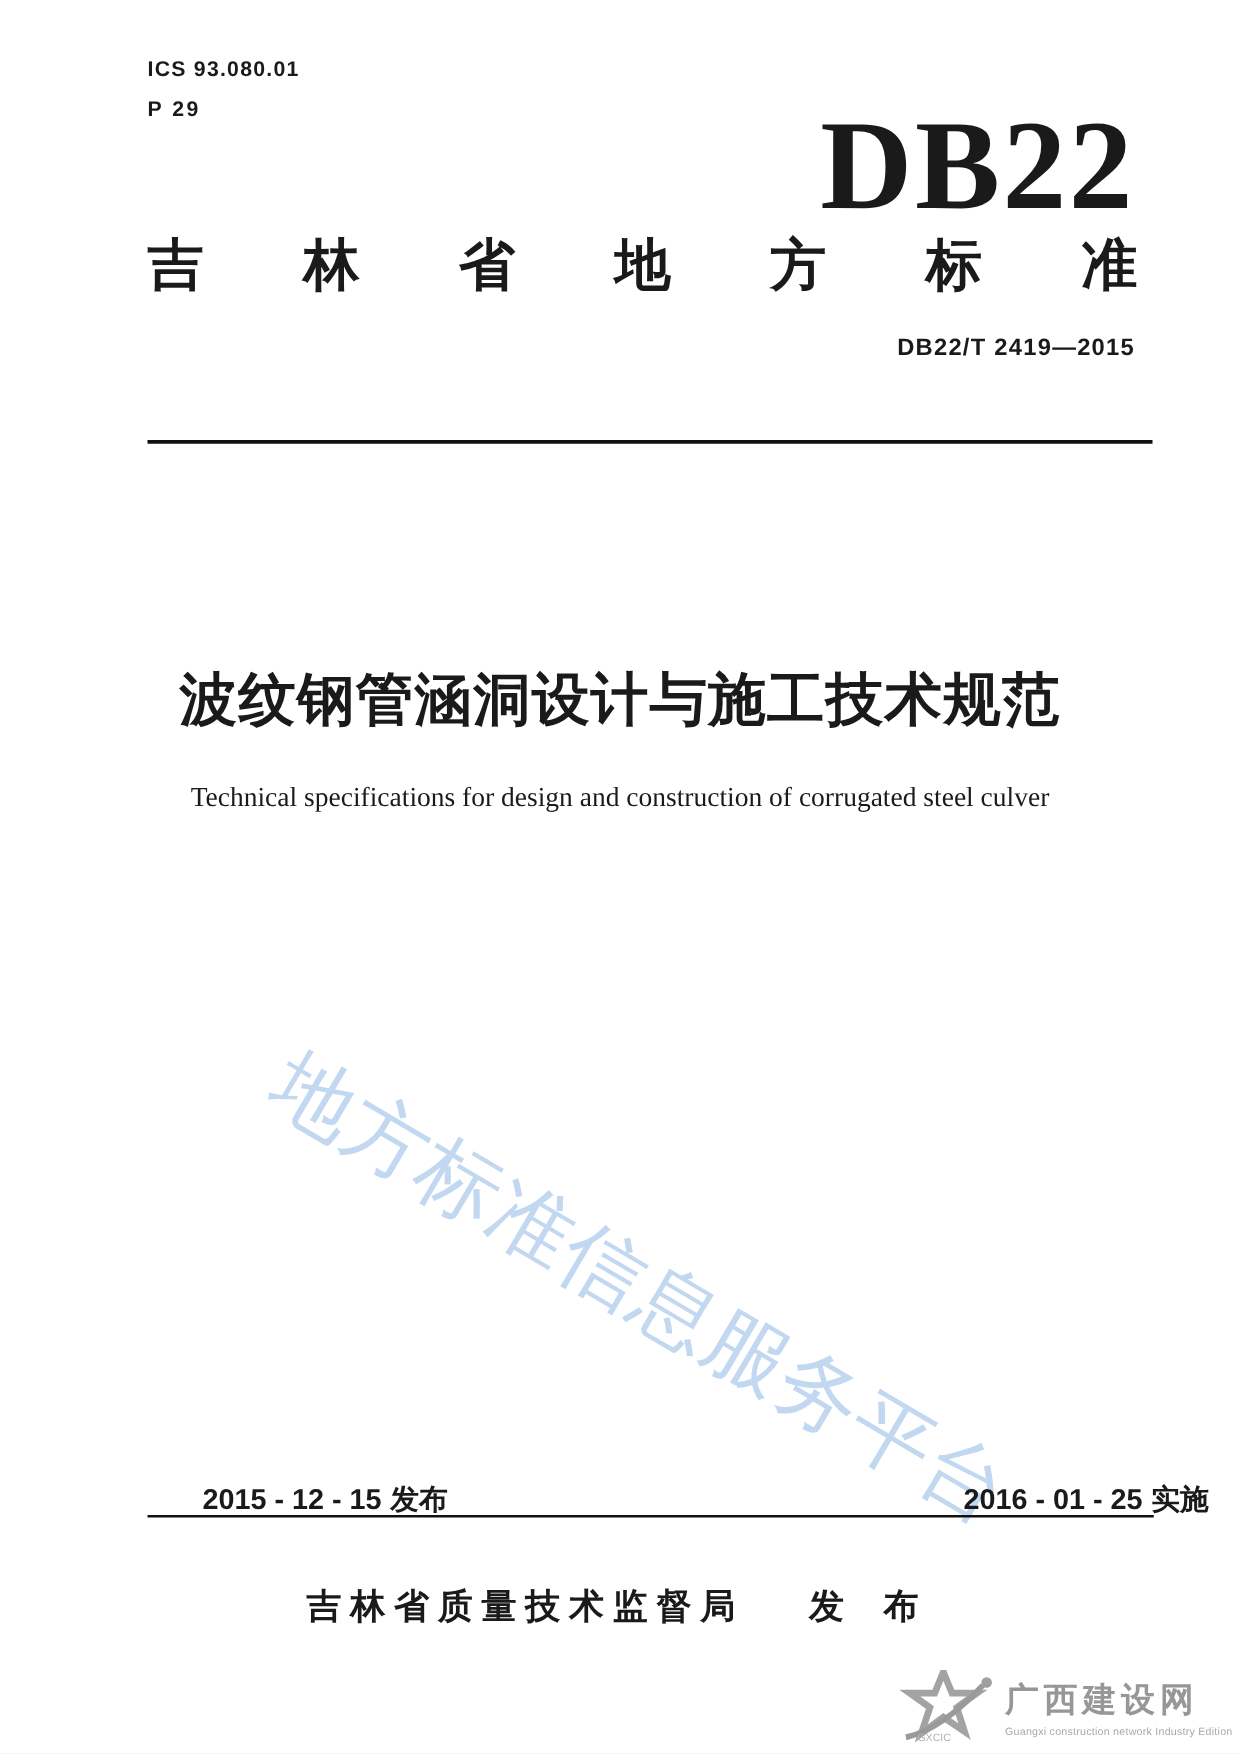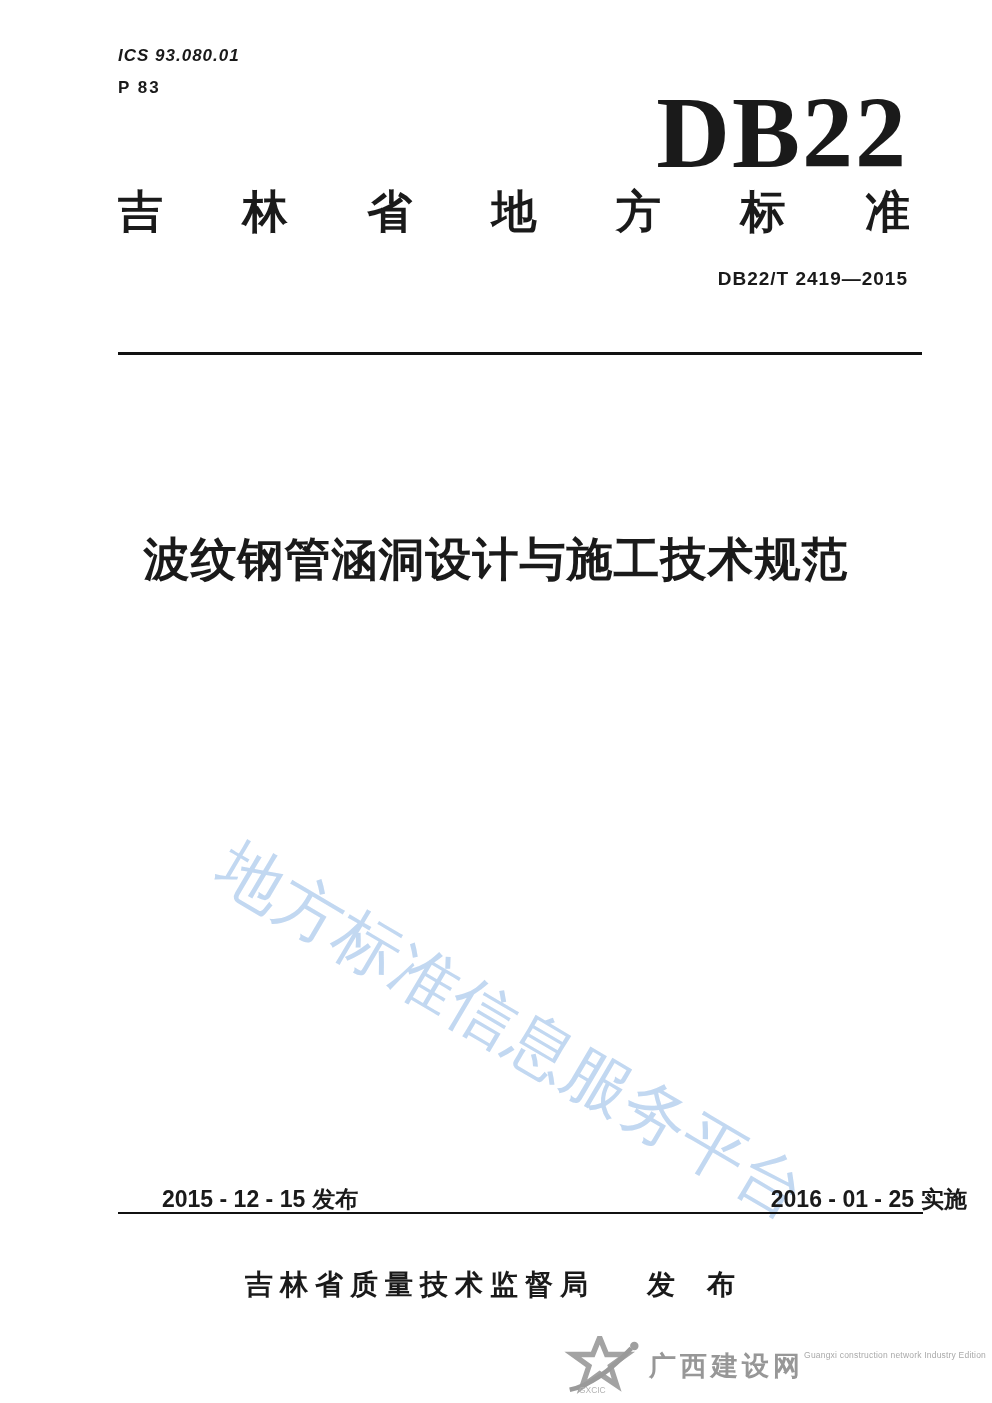--- a/index.html
+++ b/index.html
@@ -4,21 +4,21 @@
 <style>
   html,body { margin:0; padding:0; background:#e8e8e8; }
   .page {
     position:relative; width:992px; height:1403px; margin:0 auto;
     background:#ffffff; overflow:hidden;
     font-family:"Liberation Sans","DejaVu Sans",sans-serif;
     color:#1a1a1a;
   }
   .abs { position:absolute; }
 
-  .ics       { left:118px; top:46px;  font-size:17px; letter-spacing:1px; font-weight:600;font-style:italic; }
+  .ics       { left:118px; top:46px;  font-size:17px; letter-spacing:1px; font-weight:600; }
   .pclass    { left:118px; top:78px;  font-size:17px; letter-spacing:2px; font-weight:600; }
 
   .db-logo   { right:84px; top:70px; font-size:102px; line-height:1;
                font-family:"Liberation Serif","DejaVu Serif",serif; font-weight:bold;
                letter-spacing:2px;margin-top:12px; }
 
   .std-name  { left:118px; right:82px; top:189px; display:flex;
                justify-content:space-between; font-size:45px; font-weight:bold;
                line-height:1; }
   .std-name span { display:block; }
@@ -43,50 +43,51 @@
   .dates-row .lbl { margin-left:7px; }
   .rule-bottom { left:118px; width:805px; top:1212px; height:2px; background:#111; }
 
   .publisher-row { left:0; width:100%; top:1266px; display:flex;
                justify-content:center; align-items:baseline; gap:52px;
                font-size:28px; font-weight:600; }
   .publisher-row .pub   { letter-spacing:7px; }
   .publisher-row .issue { letter-spacing:12px; }
 
   .site-logo { right:6px; top:1336px; display:flex; align-items:center; gap:8px; }
-  .site-logo .texts { display:flex; flex-direction:row; }
+  .site-logo .texts { display:flex; flex-direction:column; }
   .site-logo .cn { font-size:27px; color:#979797; letter-spacing:4px;
                    font-family:"Liberation Serif","DejaVu Serif",serif; font-weight:600; }
   .site-logo .en { font-size:8.5px; color:#a9a9a9; margin-top:2px; letter-spacing:0.2px; }
 </style>
 </head>
 <body>
 
 <div class="page">
 
   <div class="abs ics">ICS 93.080.01</div>
-  <div class="abs pclass">P 83</div>
+  <div class="abs pclass">P 29</div>
 
   <div class="abs db-logo">DB22</div>
 
   <div class="abs std-name">
     <span>吉</span>
     <span>林</span>
     <span>省</span>
     <span>地</span>
     <span>方</span>
     <span>标</span>
     <span>准</span>
   </div>
 
   <div class="abs std-number">DB22/T 2419—2015</div>
 
   <div class="abs rule-top"></div>
 
   <div class="abs title-cn">波纹钢管涵洞设计与施工技术规范</div>
+  <div class="abs title-en">Technical specifications for design and construction of corrugated steel culver</div>
 
   <div class="abs watermark">地方标准信息服务平台</div>
 
   <div class="abs dates-row">
     <div>
       <span>2015 - 12 - 15</span><span class="lbl">发布</span>
     </div>
     <div>
       <span>2016 - 01 - 25</span><span class="lbl">实施</span>
     </div>

